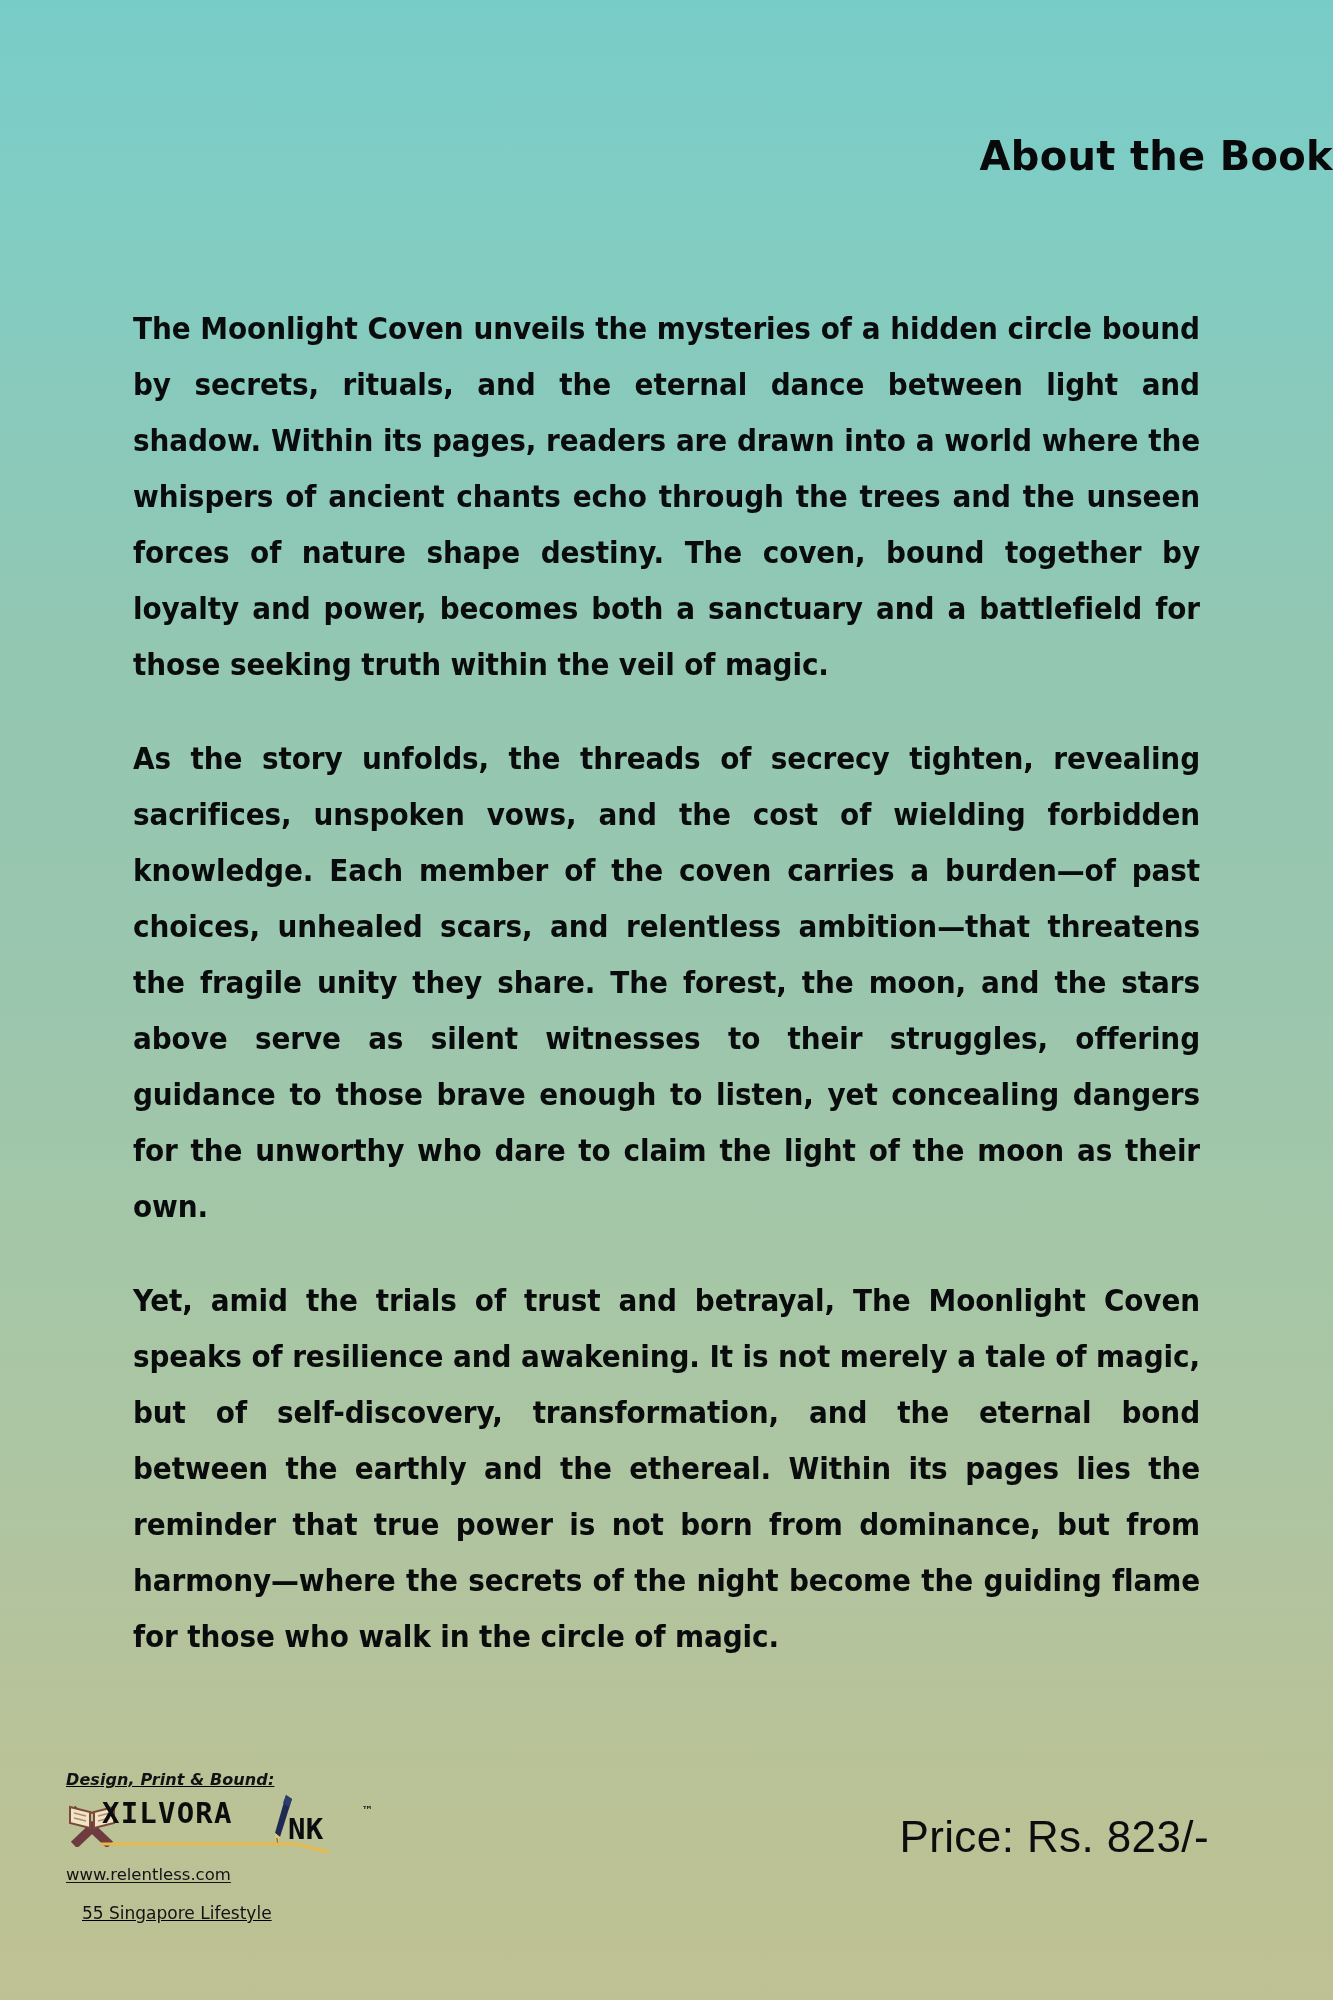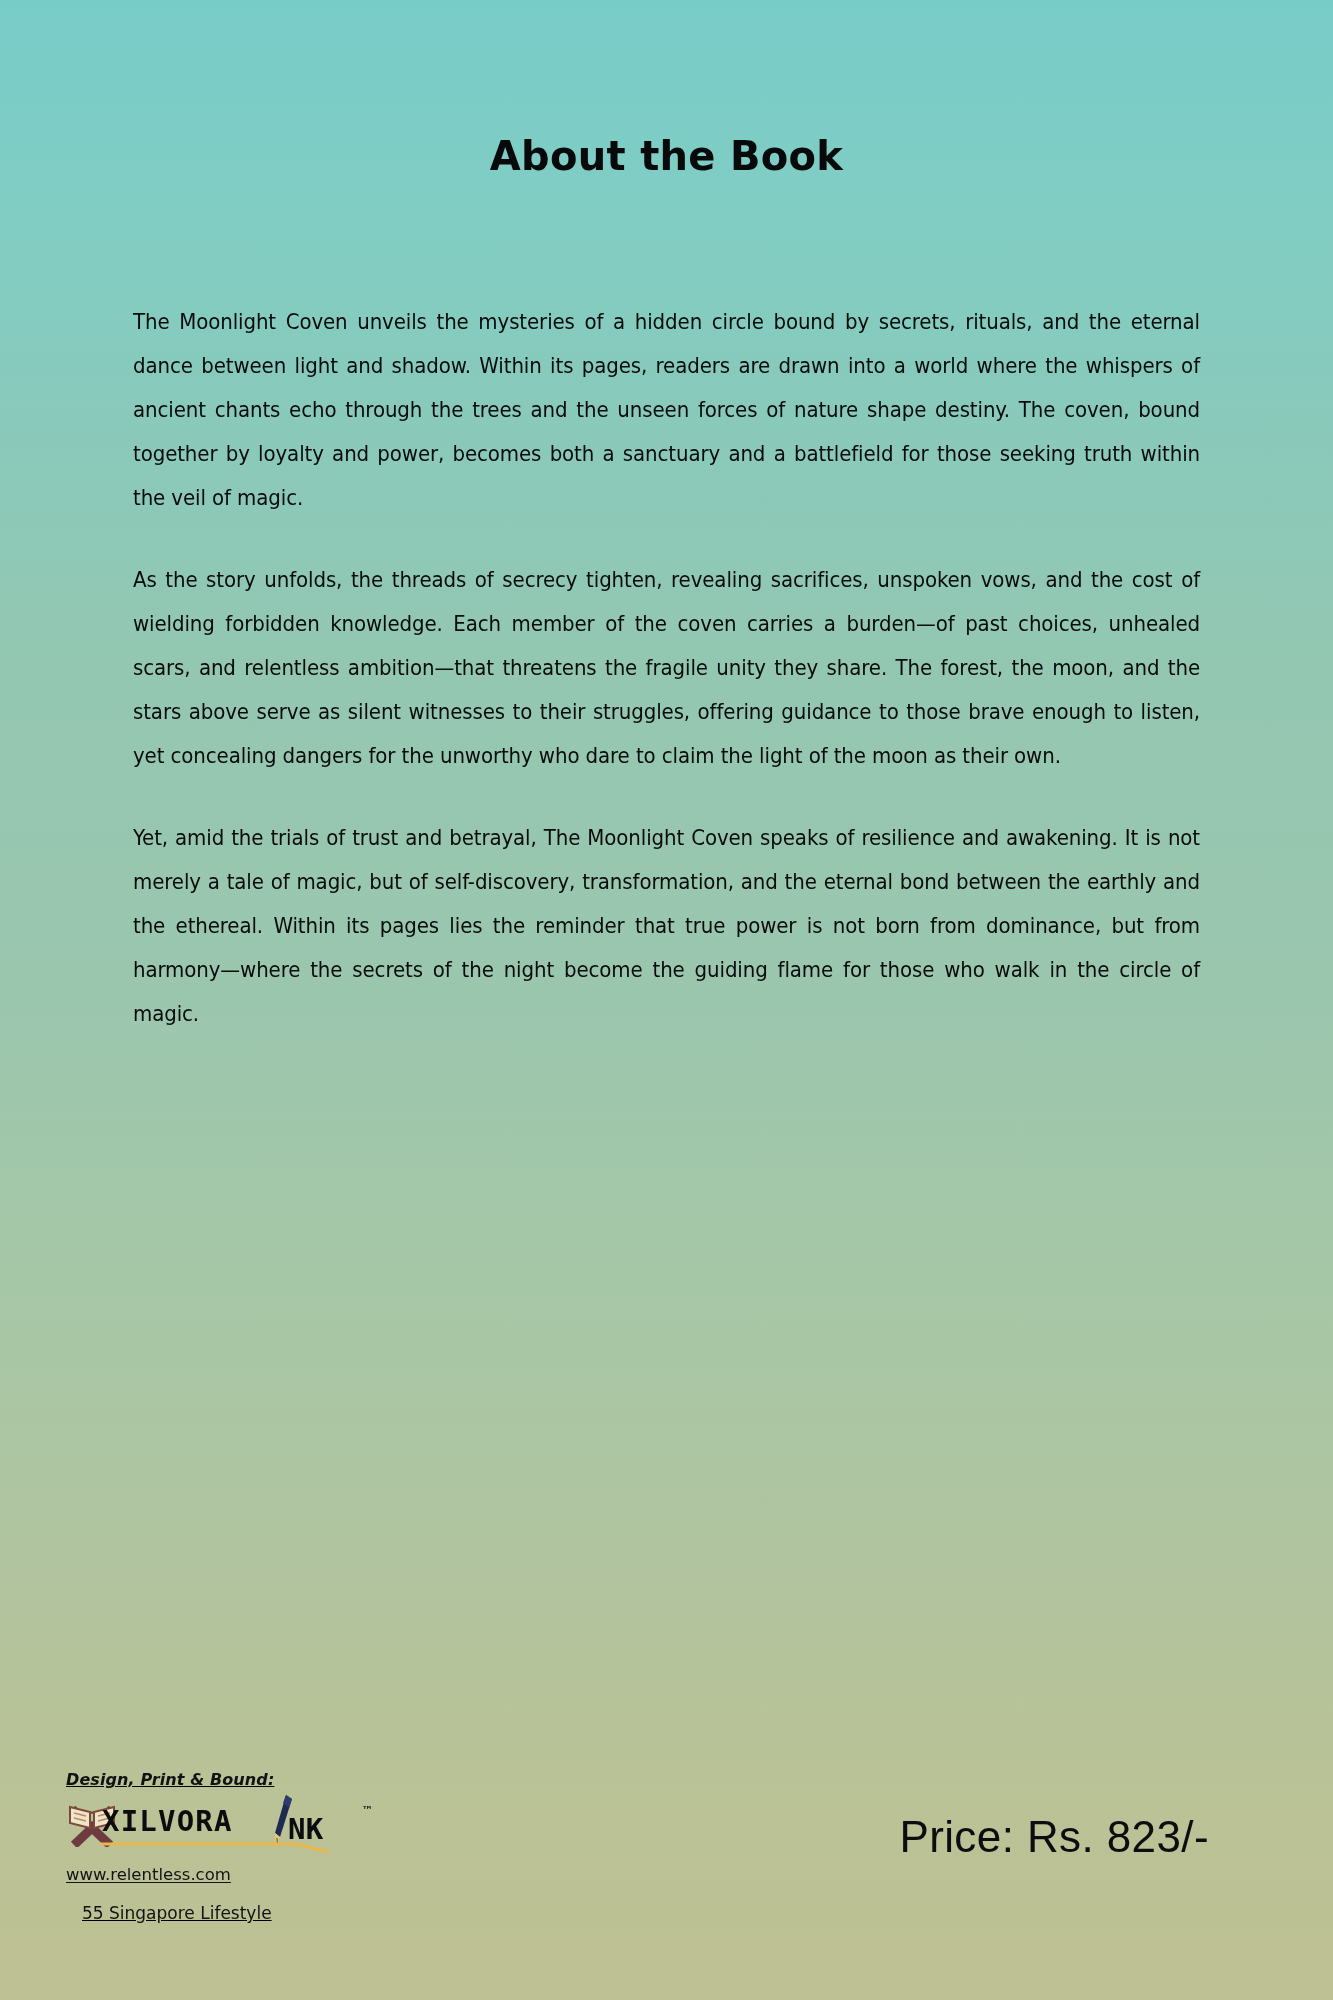--- a/index.html
+++ b/index.html
@@ -34,21 +34,21 @@
         #bec193 100%);
     overflow: hidden;
   }
 
   
   .title-wrap {
     position: absolute;
     top: 134px;
     left: 0;
     width: 100%;
-    text-align: center;
+    text-align: right;
   }
   .book-title {
     display: inline-block;
     margin: 0;
     font-family: "DejaVu Sans", sans-serif;
     font-weight: 700;
     font-size: 40px;
     letter-spacing: 0.3px;
     color: #08090a;
     line-height: 1.1;
@@ -57,23 +57,23 @@
   
   .blurb {
     position: absolute;
     top: 300px;
     left: 133px;
     width: 1067px;
   }
   .blurb p {
     margin: 0 0 38px 0;
     font-family: "DejaVu Sans Condensed", "Liberation Sans Narrow", "Liberation Sans", sans-serif;
-    font-weight: 400;
-    font-size: 22px;
-    line-height: 44px;
+    font-weight: 700;
+    font-size: 31px;
+    line-height: 56px;
     letter-spacing: -0.1px;
     color: #0a0b0c;
     text-align: justify;
     text-justify: inter-word;
   }
   .blurb p:last-child { margin-bottom: 0; }
 
   
   .imprint {
     position: absolute;
@@ -103,21 +103,21 @@
   .logo-mark {
     position: absolute;
     left: 0;
     top: 2px;
     width: 52px;
     height: 46px;
   }
   .logo-word {
     position: absolute;
     left: 36px;
-    top: 8px;
+    top: 0;
     font-family: "DejaVu Sans Mono", "Liberation Mono", monospace;
     font-weight: 700;
     font-size: 29px;
     letter-spacing: 1.2px;
     color: #0b0c0d;
     white-space: nowrap;
     line-height: 1;
   }
   .logo-ink {
     position: absolute;

